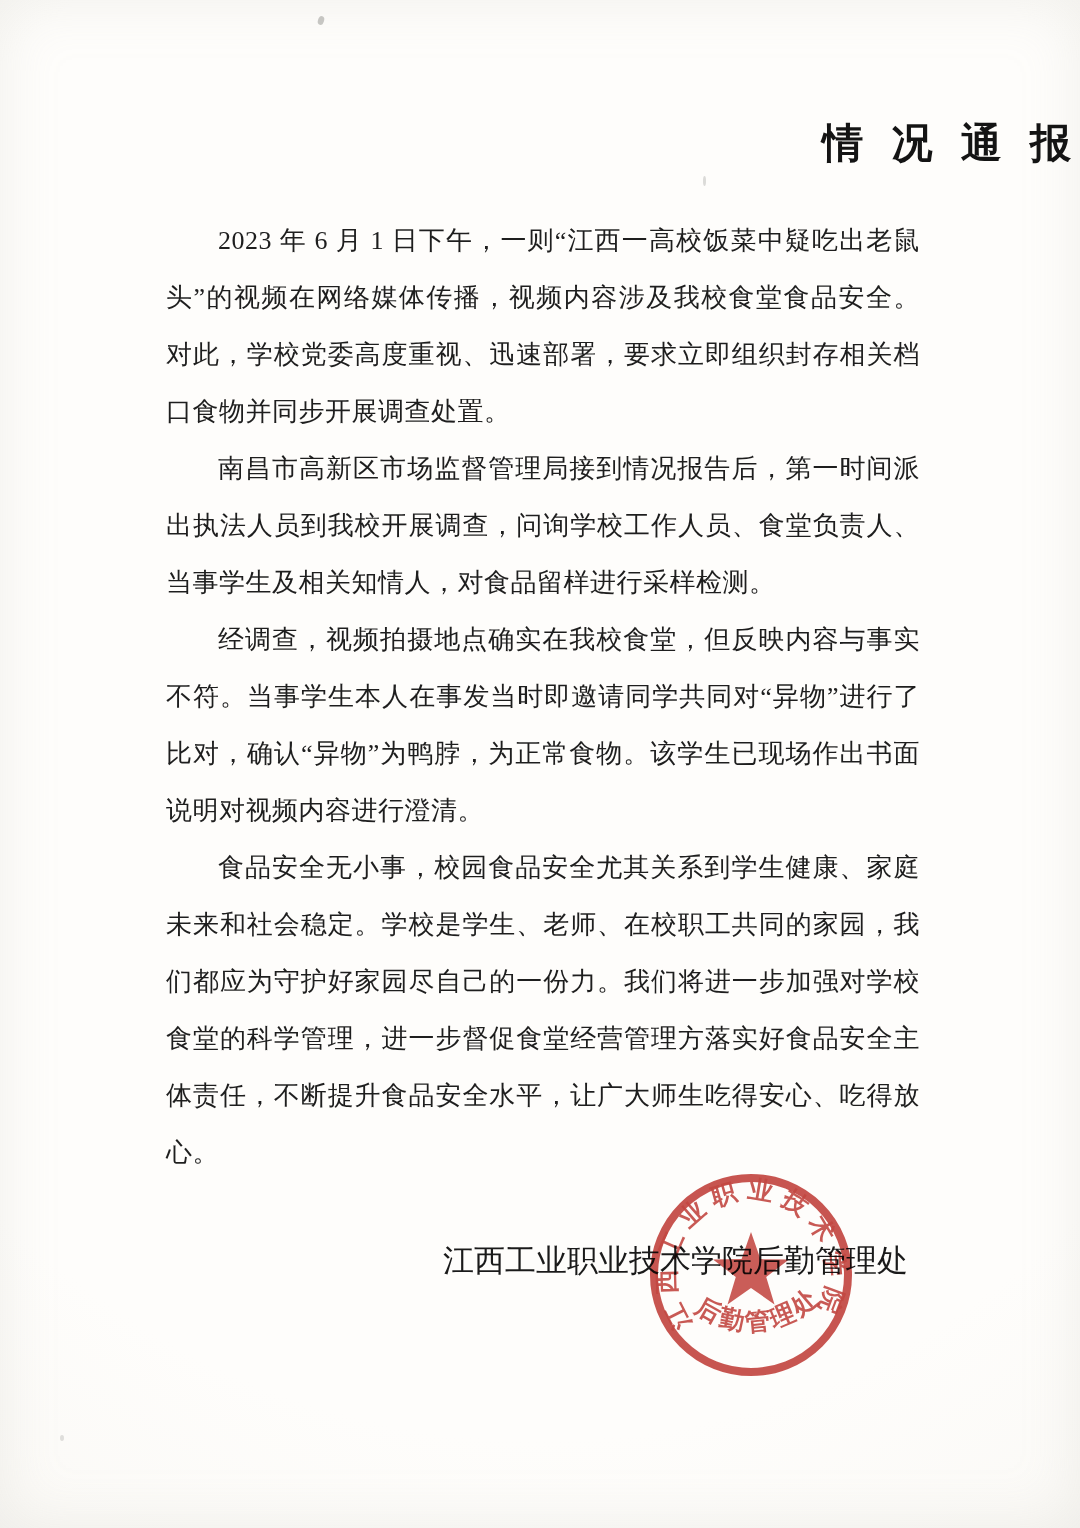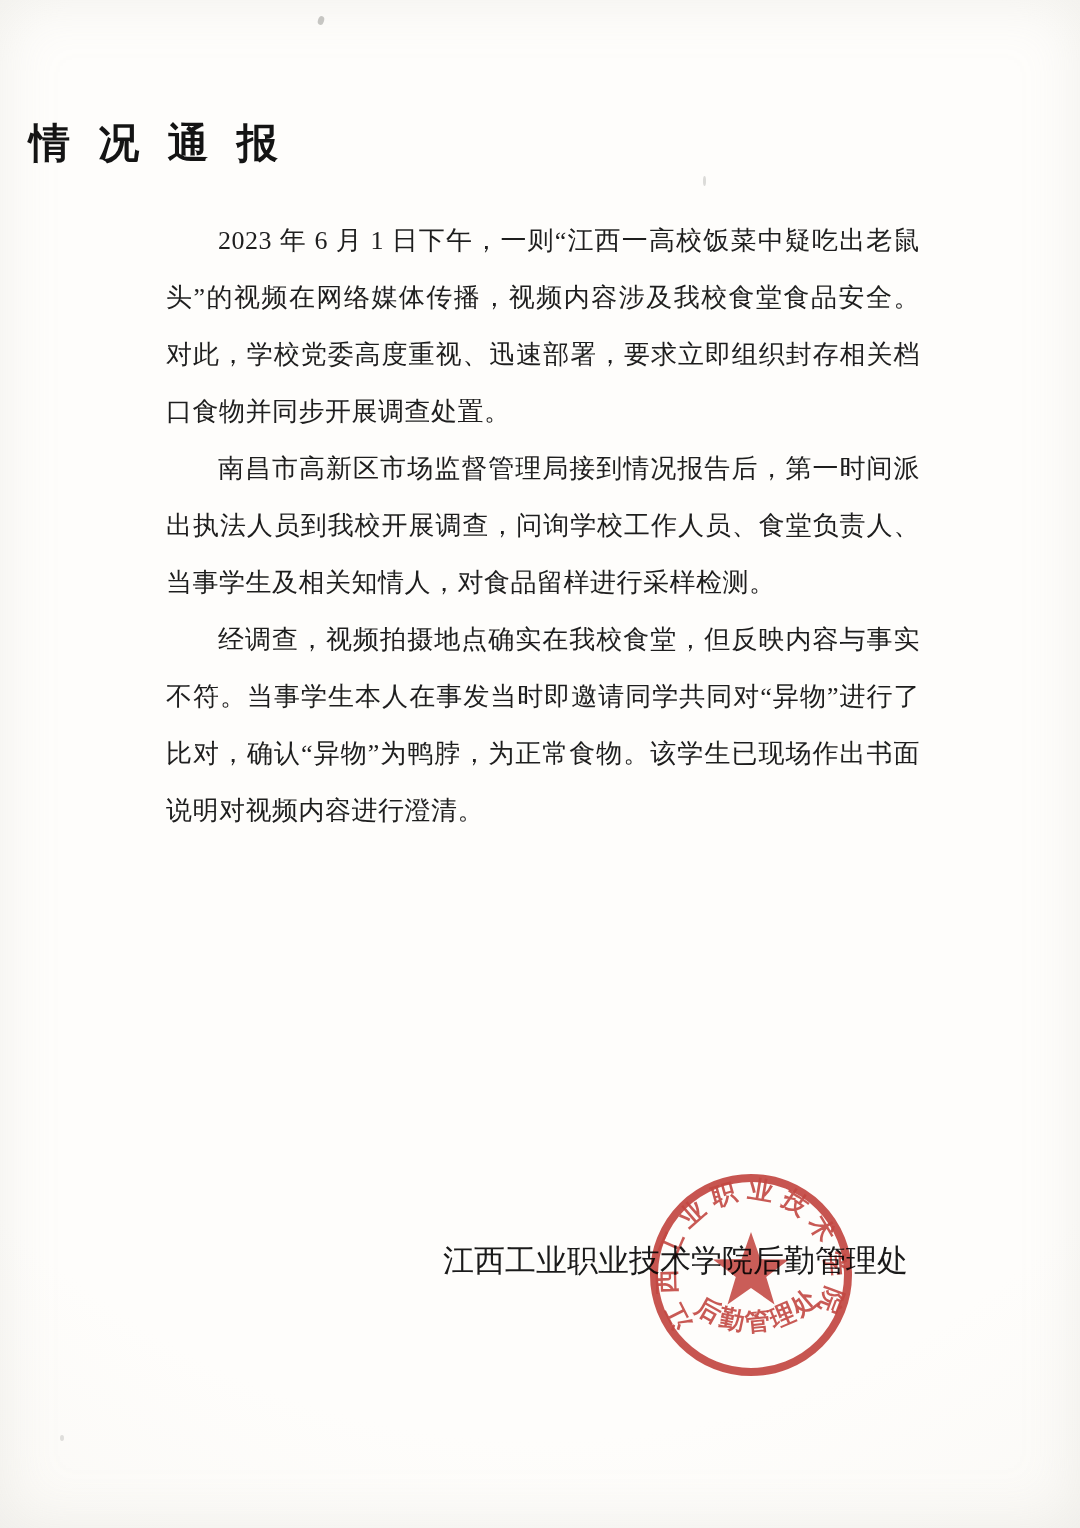--- a/index.html
+++ b/index.html
@@ -9,24 +9,23 @@
     margin:0 auto;
     background:
       radial-gradient(130% 95% at 50% 42%, #fefdfb 55%, #f5f3ee 100%);
     box-shadow: inset 0 0 60px rgba(180,175,165,.18);
     font-family:"Liberation Serif","DejaVu Serif",serif;
     color:#1e1e1e;
     overflow:hidden;
   }
   .title{
     position:absolute;top:116px;left:0;right:0;margin:0;
-    text-align:left;
+    text-align:right;
     font-size:41px;font-weight:700;color:#141414;
     letter-spacing:9px;
-    padding-left:29px;
   }
   .bodytext{
     position:absolute;top:212px;left:166px;width:754px;
     font-size:26px;line-height:57px;
     text-align:justify;text-justify:inter-ideograph;
     letter-spacing:0.5px;
   }
   .bodytext p{margin:0;text-indent:2em;}
   .signoff{
     position:absolute;top:1230px;right:172px;
@@ -49,20 +48,21 @@
 <body>
 
 <div class="page">
 
   <h1 class="title">情 况 通 报</h1>
 
   <div class="bodytext">
     <p>2023 年 6 月 1 日下午，一则“江西一高校饭菜中疑吃出老鼠头”的视频在网络媒体传播，视频内容涉及我校食堂食品安全。对此，学校党委高度重视、迅速部署，要求立即组织封存相关档口食物并同步开展调查处置。</p>
     <p>南昌市高新区市场监督管理局接到情况报告后，第一时间派出执法人员到我校开展调查，问询学校工作人员、食堂负责人、当事学生及相关知情人，对食品留样进行采样检测。</p>
     <p>经调查，视频拍摄地点确实在我校食堂，但反映内容与事实不符。当事学生本人在事发当时即邀请同学共同对“异物”进行了比对，确认“异物”为鸭脖，为正常食物。该学生已现场作出书面说明对视频内容进行澄清。</p>
+    <p>食品安全无小事，校园食品安全尤其关系到学生健康、家庭未来和社会稳定。学校是学生、老师、在校职工共同的家园，我们都应为守护好家园尽自己的一份力。我们将进一步加强对学校食堂的科学管理，进一步督促食堂经营管理方落实好食品安全主体责任，不断提升食品安全水平，让广大师生吃得安心、吃得放心。</p>
   </div>
 
   <div class="signoff">
     <div>江西工业职业技术学院后勤管理处</div>
   </div>
 
   <svg class="seal" viewBox="0 0 214 214" xmlns="http://www.w3.org/2000/svg">
     <defs>
       <path id="ringArc" d="M 53.3 154.3 A 76 76 0 1 1 160.7 154.3" fill="none"></path>
       <path id="bottomArc" d="M 46 133 A 92 92 0 0 0 168 133" fill="none"></path>

